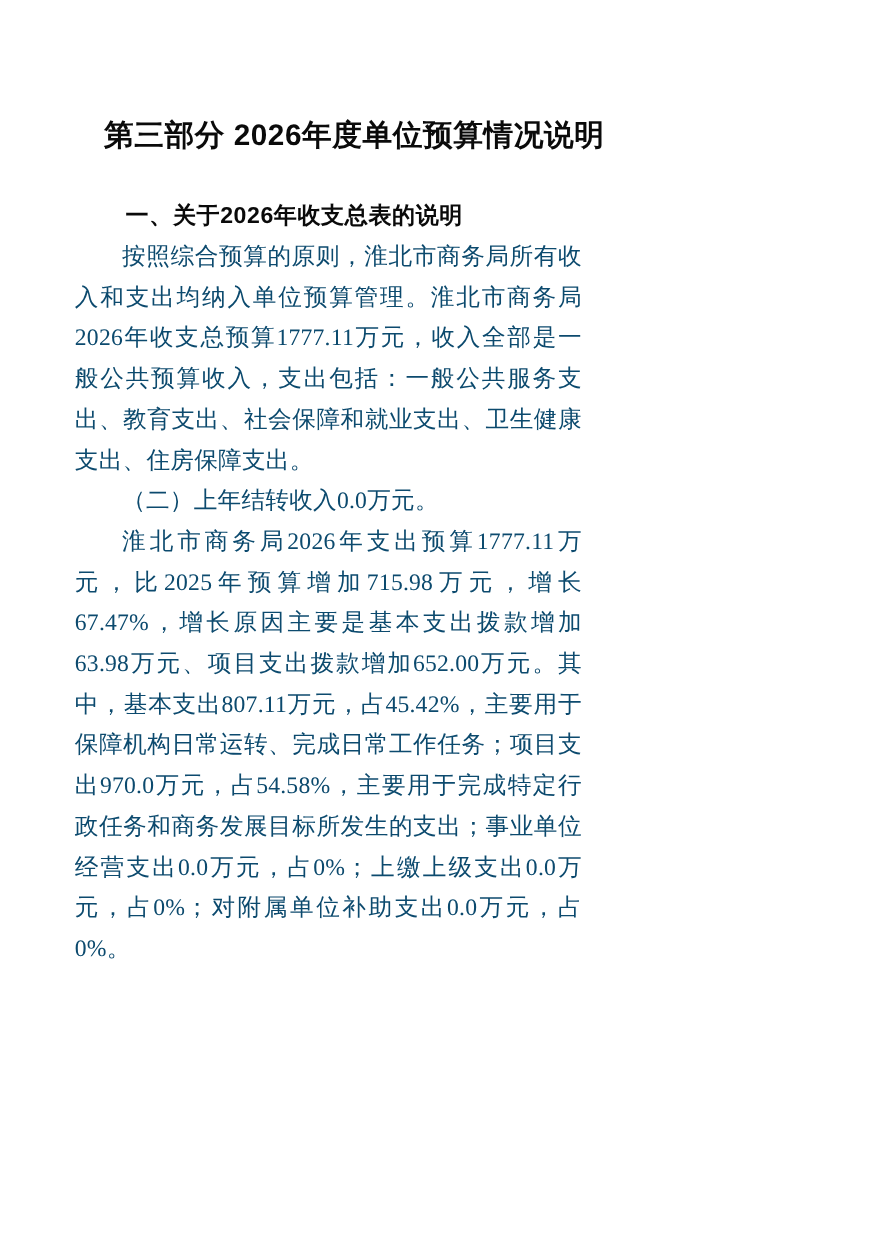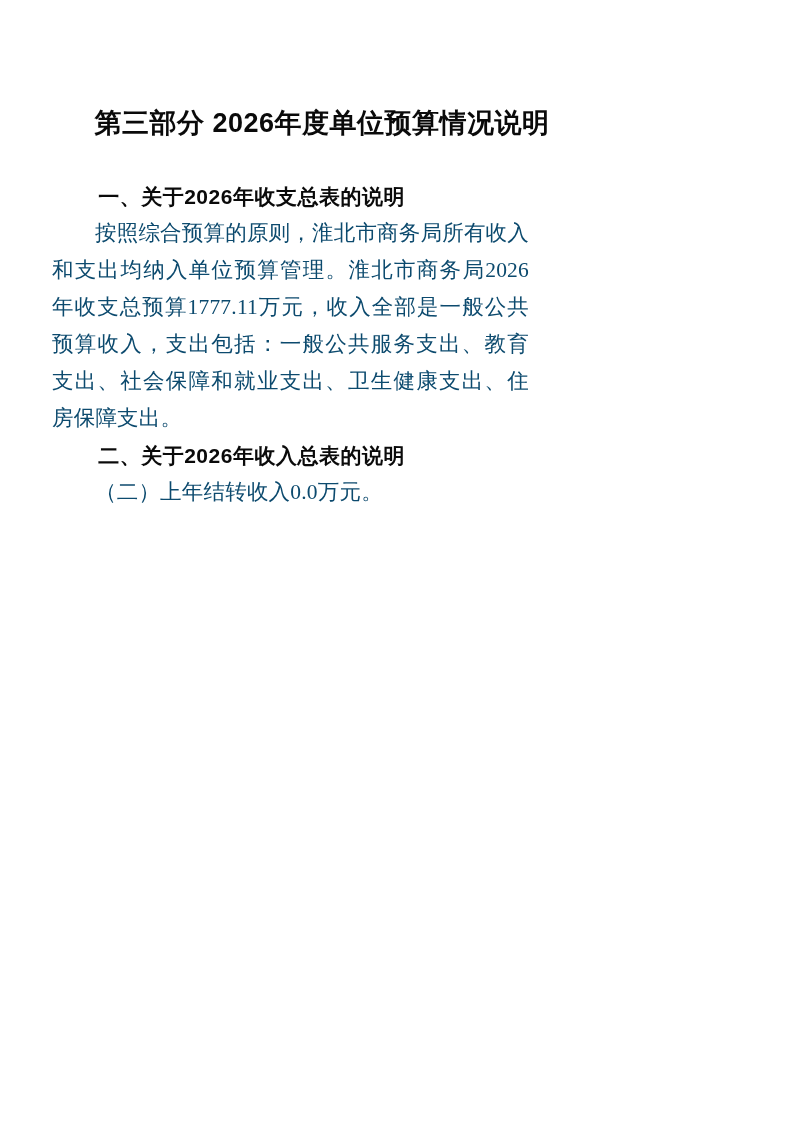--- a/index.html
+++ b/index.html
@@ -23,21 +23,21 @@
     text-align: center;
     font-family: "Liberation Sans", "DejaVu Sans", sans-serif;
     font-weight: bold;
     font-size: 27px;
     line-height: 30px;
     letter-spacing: 0.5px;
     color: #0a0a0a;
   }
   .content {
     box-sizing: border-box;
-    padding-left: 52px;
+    padding-left: 68px;
     padding-right: 115px;
   }
   .content > *:first-child {
     margin-top: 40px;
   }
   .section-heading {
     margin: 0;
     font-family: "Liberation Sans", "DejaVu Sans", sans-serif;
     font-weight: bold;
     font-size: 21px;
@@ -64,18 +64,18 @@
 
 <div class="page">
 
   <h1 class="doc-title">第三部分 2026年度单位预算情况说明</h1>
 
   <div class="content">
 
     <h2 class="section-heading">一、关于2026年收支总表的说明</h2>
     <p class="body-para">按照综合预算的原则，淮北市商务局所有收入和支出均纳入单位预算管理。淮北市商务局2026年收支总预算1777.11万元，收入全部是一般公共预算收入，支出包括：一般公共服务支出、教育支出、社会保障和就业支出、卫生健康支出、住房保障支出。</p>
 
-    <h2 class="section-heading">二、关于2026年收入总表的说明</h2>
     <p class="body-para">（二）上年结转收入0.0万元。</p>
 
+    <p class="body-para">淮北市商务局2026年支出预算1777.11万元，比2025年预算增加715.98万元，增长67.47%，增长原因主要是基本支出拨款增加63.98万元、项目支出拨款增加652.00万元。其中，基本支出807.11万元，占45.42%，主要用于保障机构日常运转、完成日常工作任务；项目支出970.0万元，占54.58%，主要用于完成特定行政任务和商务发展目标所发生的支出；事业单位经营支出0.0万元，占0%；上缴上级支出0.0万元，占0%；对附属单位补助支出0.0万元，占0%。</p>
 
   </div>
 </div>
 
 </body></html>

